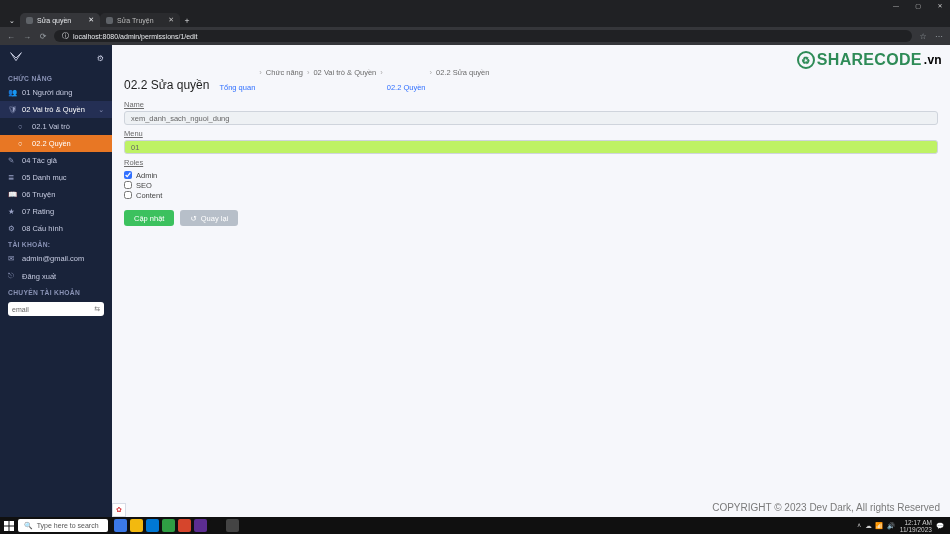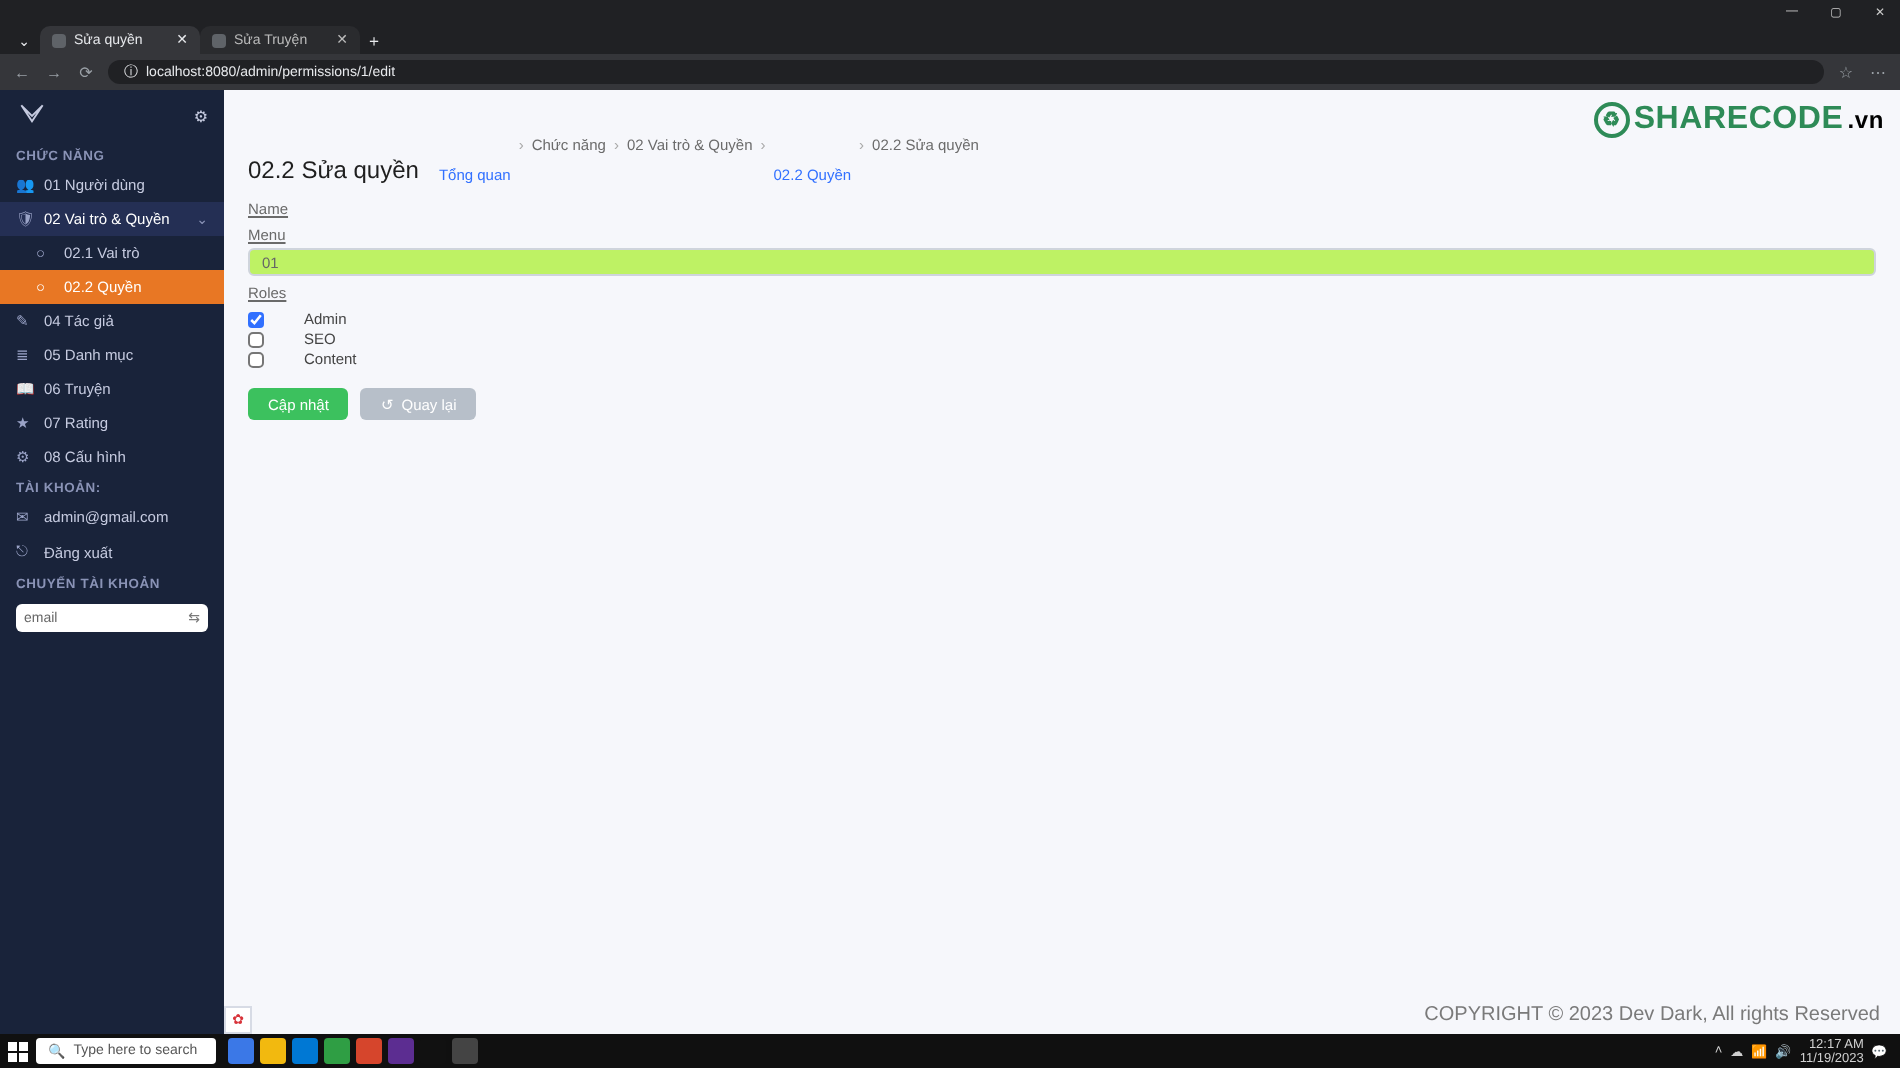--- a/index.html
+++ b/index.html
@@ -114,21 +114,21 @@
 
   .form { padding: 0 12px; font-size: 8px; color:#6b6b6b; }
   .lbl { font-size:7.5px; color:#6a6a6a; margin: 4px 0 2px; text-decoration: underline; }
   .input {
     width:100%; height:14px; border:1px solid #cfd4dc; border-radius:3px;
     background:#bef264; padding: 0 6px; font-size:7.5px; color:#666;
     display:flex; align-items:center;
   }
   .input.readonly { background:#eef1f4; }
   .roles { margin-top:4px; }
-  .role { display:flex; align-items:center; gap:20px; font-size:7.5px; color:#444; margin:1px 0;}
+  .role { display:flex; gap:4px; font-size:7.5px; color:#444; margin:1px 0;}
   .role input { width:8px;height:8px; accent-color:#3170ff;}
   .actions { display:flex; gap:6px; margin-top:10px; }
   .btn {
     height:16px; border-radius:3px; font-size:7.5px; border:none;
     display:inline-flex; align-items:center; gap:4px; padding:0 10px; cursor:pointer;
   }
   .btn.green { background:#3cc15e; color:#fff; }
   .btn.gray  { background:#b7bfc9; color:#fff; }
 
   .copyright {
@@ -287,20 +287,23 @@
           <span>02 Vai trò &amp; Quyền</span>
           <span class="sep">›</span>
           <a>02.2 Quyền</a>
           <span class="sep">›</span>
           <span>02.2 Sửa quyền</span>
         </span>
       </div>
 
       <div class="form">
         <div class="lbl">Name</div>
+        <div class="input readonly">
+          <span>xem_danh_sach_nguoi_dung</span>
+        </div>
 
         <div class="lbl">Menu</div>
         <div class="input">
           <span>01</span>
         </div>
 
         <div class="lbl">Roles</div>
         <div class="roles">
           <label class="role">
             <input type="checkbox" checked="" style="">

